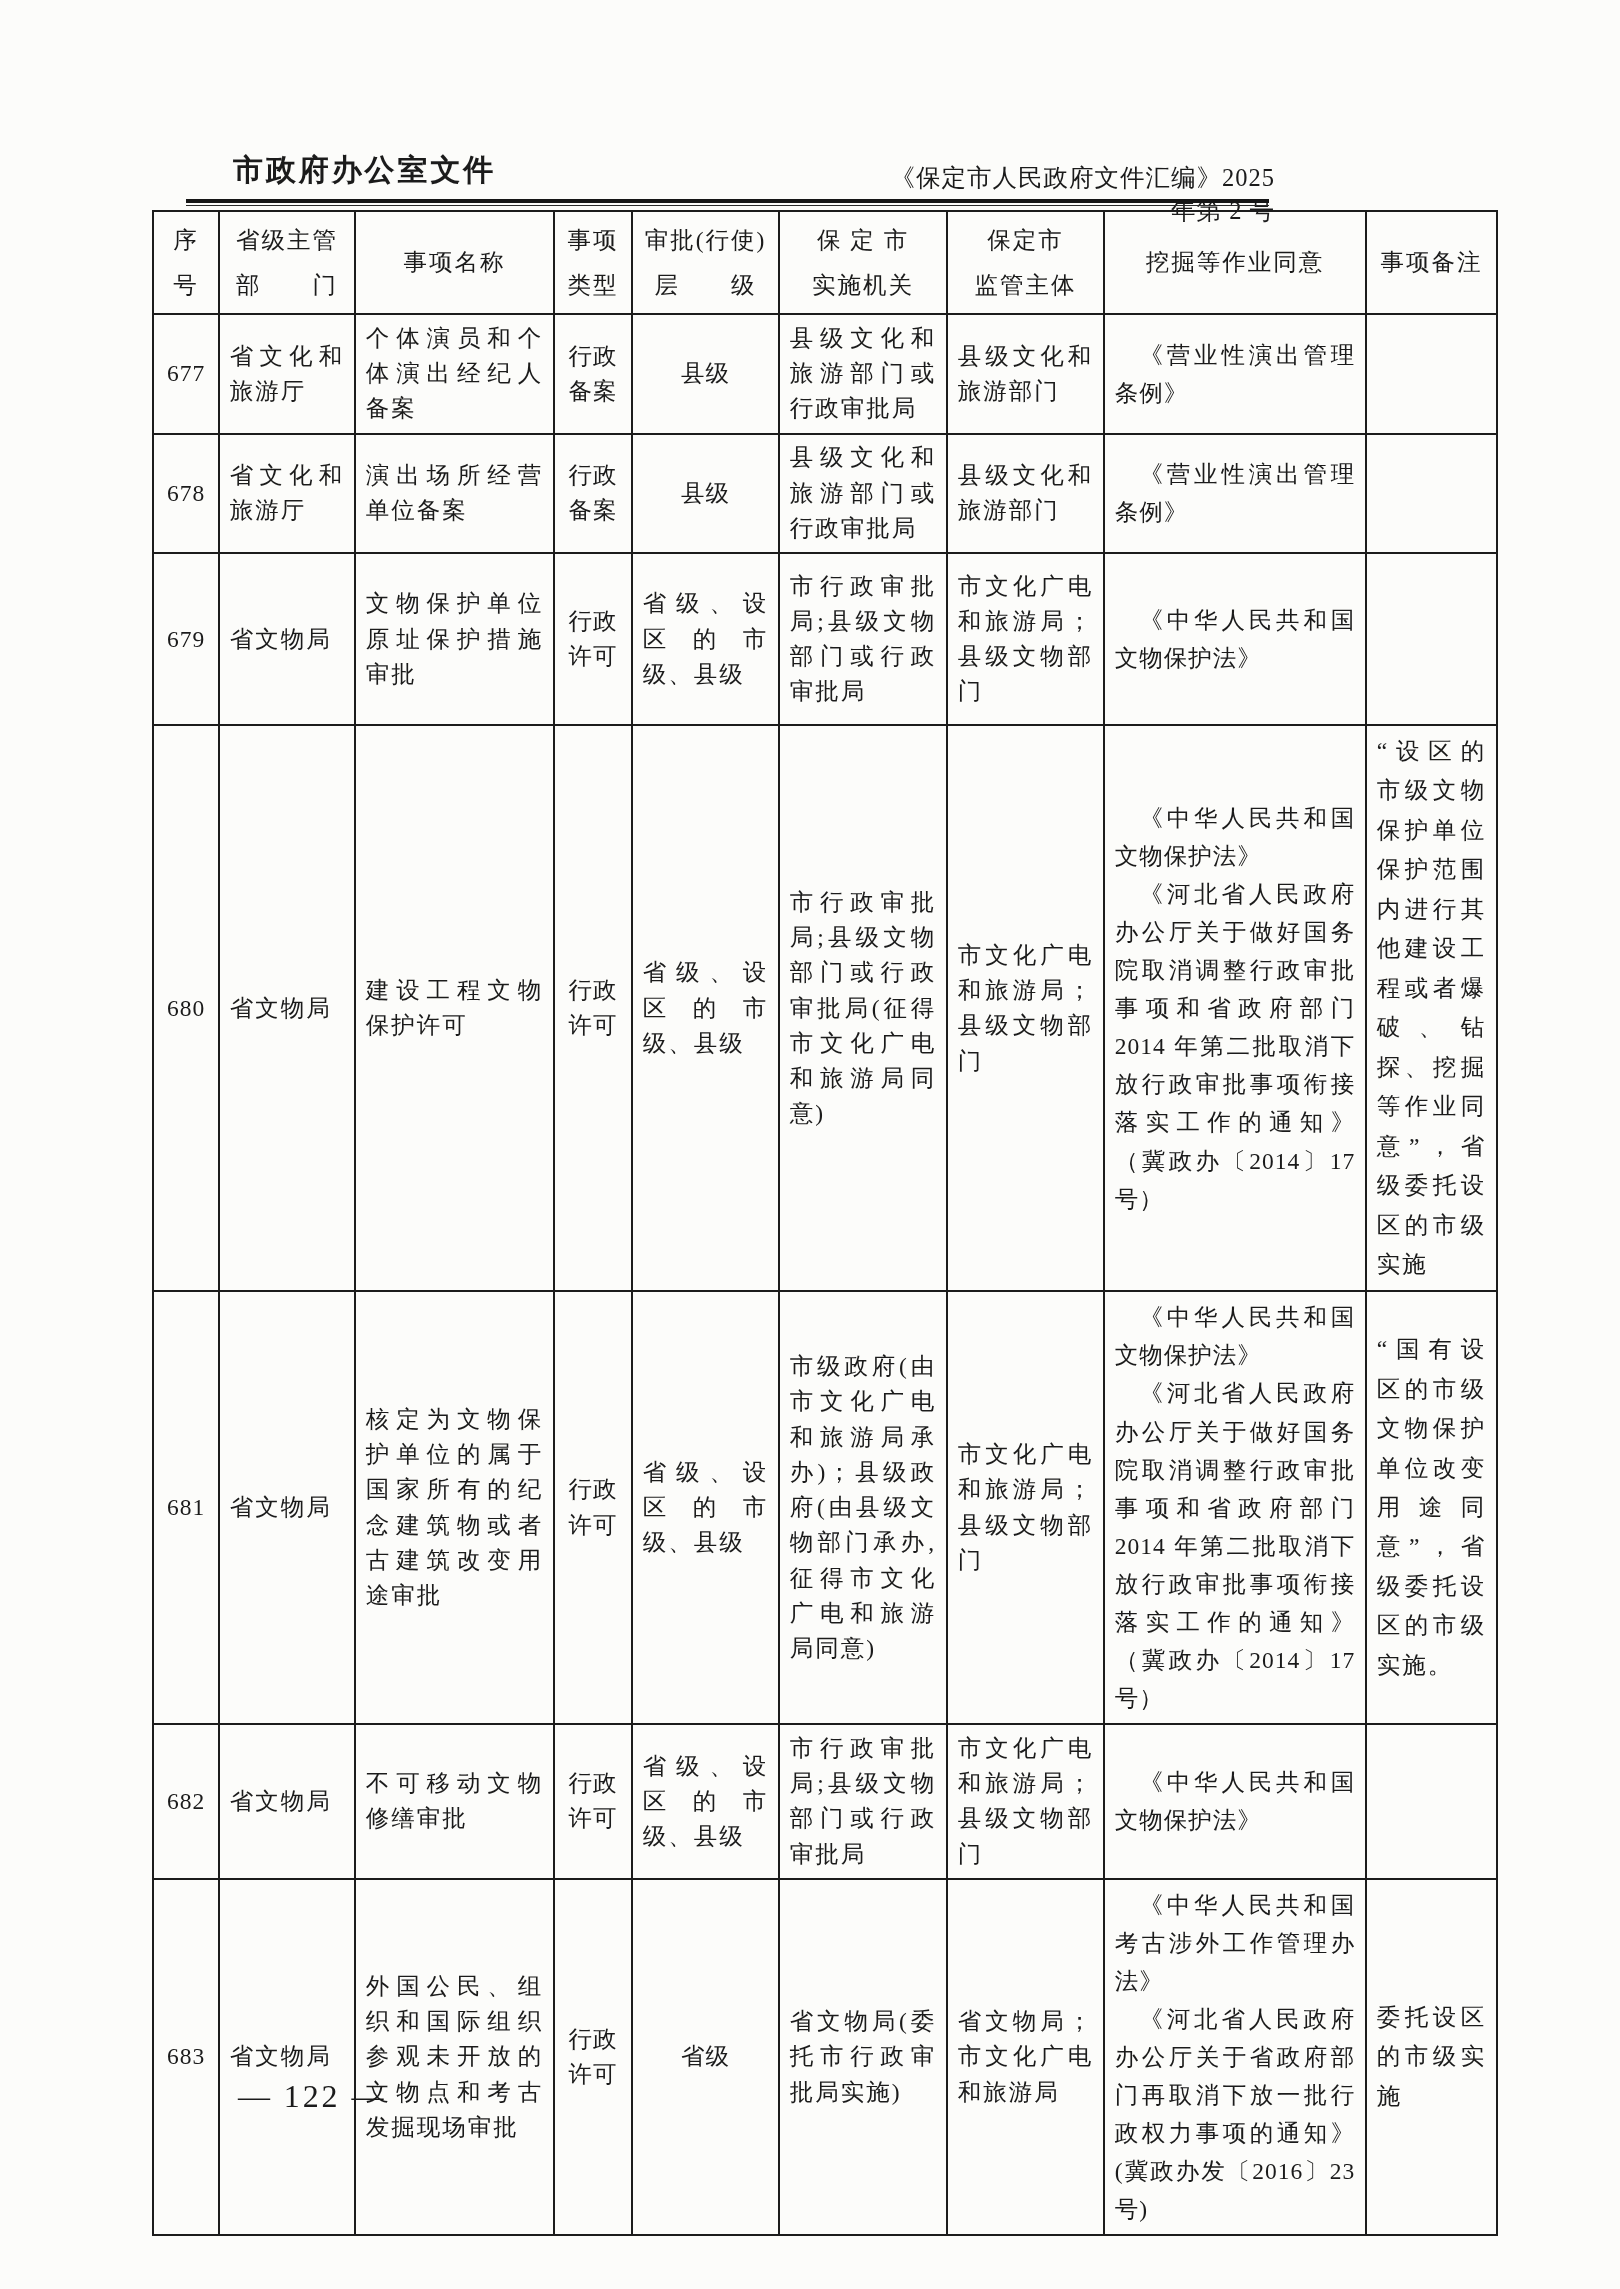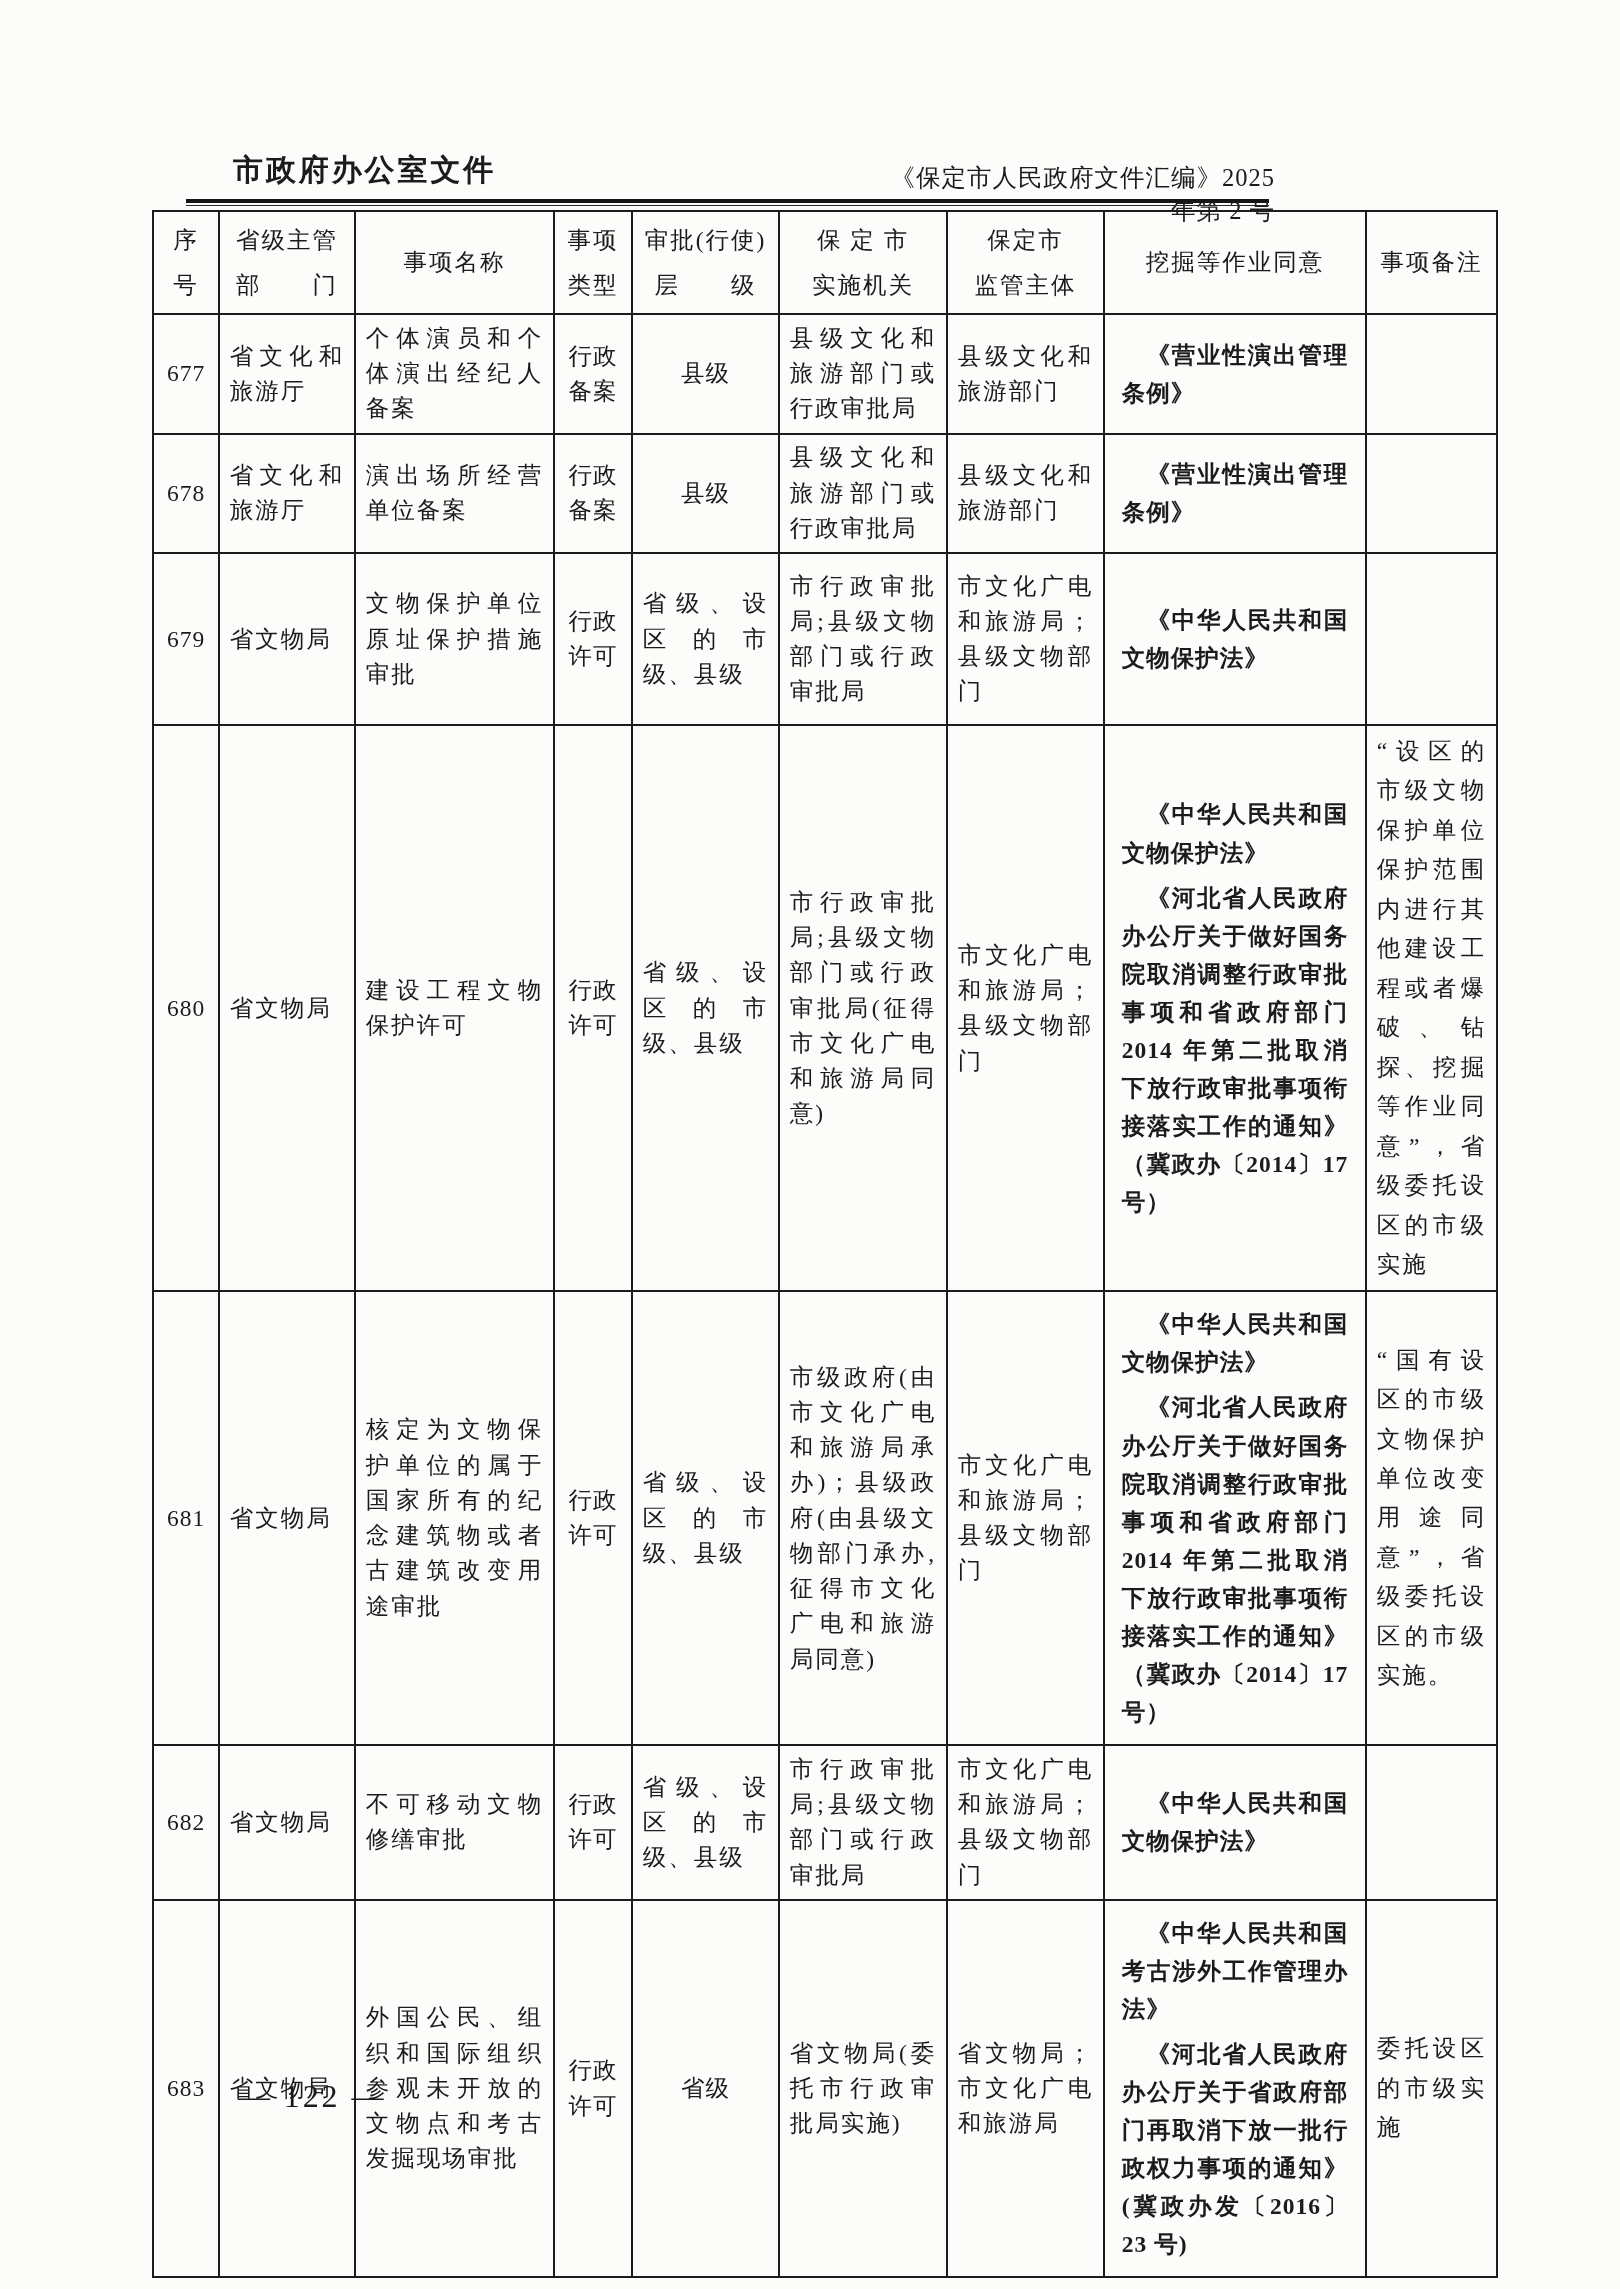--- a/index.html
+++ b/index.html
@@ -32,21 +32,21 @@
     padding:5.9px 9.8px;
     vertical-align:middle;
     font-weight:normal;
     overflow:hidden;
   }
   th .th-label{white-space:pre-line;}
   table.items th{text-align:center;font-size:23.5px;letter-spacing:2px;line-height:1.9;}
   td.c{text-align:center;letter-spacing:1px;}
   td.j{text-align:justify;text-justify:inter-ideograph;letter-spacing:2px;}
   td.num{text-align:center;font-family:"Liberation Serif",serif;letter-spacing:1px;border-radius:15px;}
-  p.law{margin:7px;text-indent:1.05em;text-align:justify;letter-spacing:1px;line-height:1.62;font-weight:bold;}
+  p.law{margin:0;text-indent:1.05em;text-align:justify;letter-spacing:1px;line-height:1.62;}
   td.basis{vertical-align:middle;}
   td.remark{text-align:justify;letter-spacing:2px;line-height:1.68;}
   .page-number{
     position:absolute;left:238px;top:2078px;
     font-size:32px;letter-spacing:2.9px;
   }
 </style>
 </head>
 <body>
 

